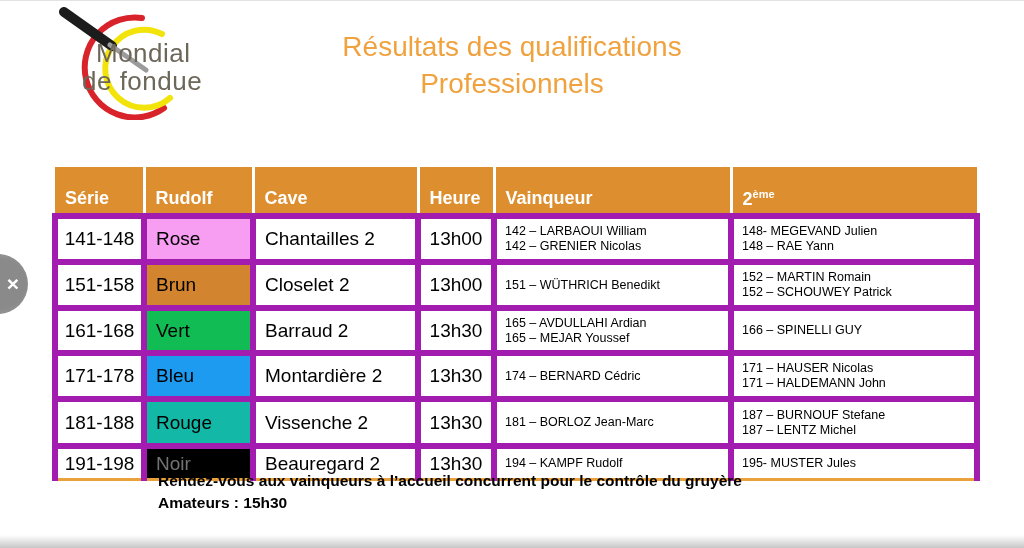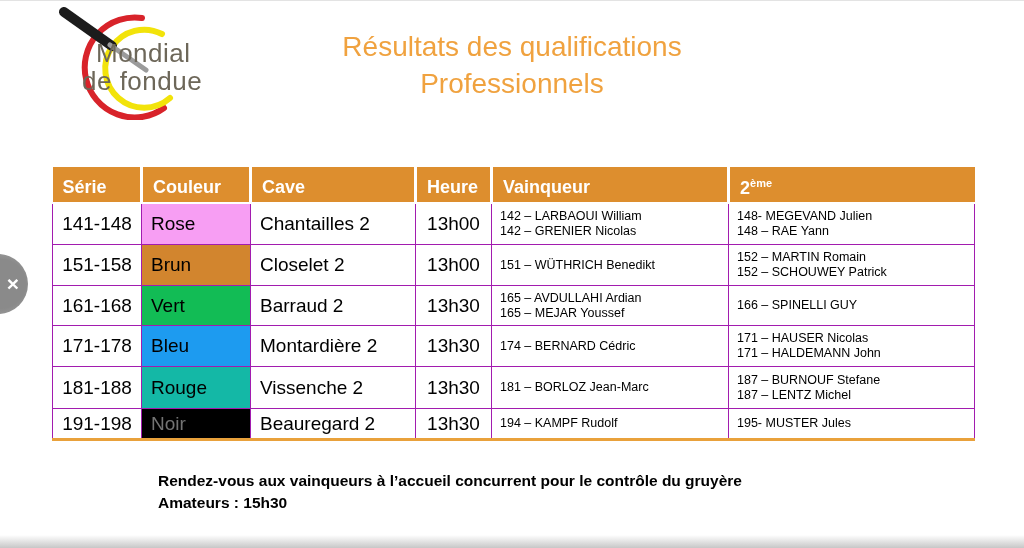--- a/index.html
+++ b/index.html
@@ -21,27 +21,27 @@
 
   
   .title{position:absolute;left:0;top:28px;width:1024px;text-align:center;
     color:#f0a23f;font-size:28px;line-height:37px;font-weight:400;}
 
   
   .results{position:absolute;left:52px;top:167px;border-collapse:collapse;table-layout:fixed;
     font-family:"Liberation Sans", sans-serif;}
   .results th{
     background:#dd8e2e;color:#ffffff;font-size:18px;font-weight:bold;text-align:left;
-    padding:6px 0 0 10px;height:29px;border-left:3px solid #ffffff;border-bottom:2px solid #ffffff;
+    padding:17px 0 0 10px;height:29px;border-left:3px solid #ffffff;border-bottom:2px solid #ffffff;
     vertical-align:middle;
   }
   .results th:first-child{border-left:none;}
   .results th sup{font-size:11px;}
   .results td{
-    border:1px solid #a21caf;vertical-align:middle;color:#000000;
+    border:6px solid #a21caf;vertical-align:middle;color:#000000;
     overflow:hidden;white-space:nowrap;
   }
   .results tbody tr:nth-child(1) td{height:38px;}
   .results tbody tr:nth-child(2) td{height:38px;}
   .results tbody tr:nth-child(3) td{height:37px;}
   .results tbody tr:nth-child(4) td{height:38px;}
   .results tbody tr:nth-child(5) td{height:39px;}
   .results tbody tr:nth-child(6) td{height:27px;}
   .results tbody tr:last-child td{border-bottom:3px solid #e9a13b;}
   td.serie{text-align:center;font-size:19px;}
@@ -96,21 +96,21 @@
     <col style="width:89px">
       <col style="width:109px">
       <col style="width:165px">
     <col style="width:76px">
       <col style="width:237px">
       <col style="width:246px">
   </colgroup>
   <thead>
     <tr>
       <th>Série</th>
-      <th>Couleur</th>
+      <th>Rudolf</th>
       <th>Cave</th>
       <th>Heure</th>
       <th>Vainqueur</th>
       <th><span>2</span><sup>ème</sup></th>
     </tr>
   </thead>
   <tbody>
       <tr>
         <td class="serie">141-148</td>
         <td class="couleur" style="background: rgb(247, 158, 243); color: rgb(0, 0, 0);">Rose</td>

